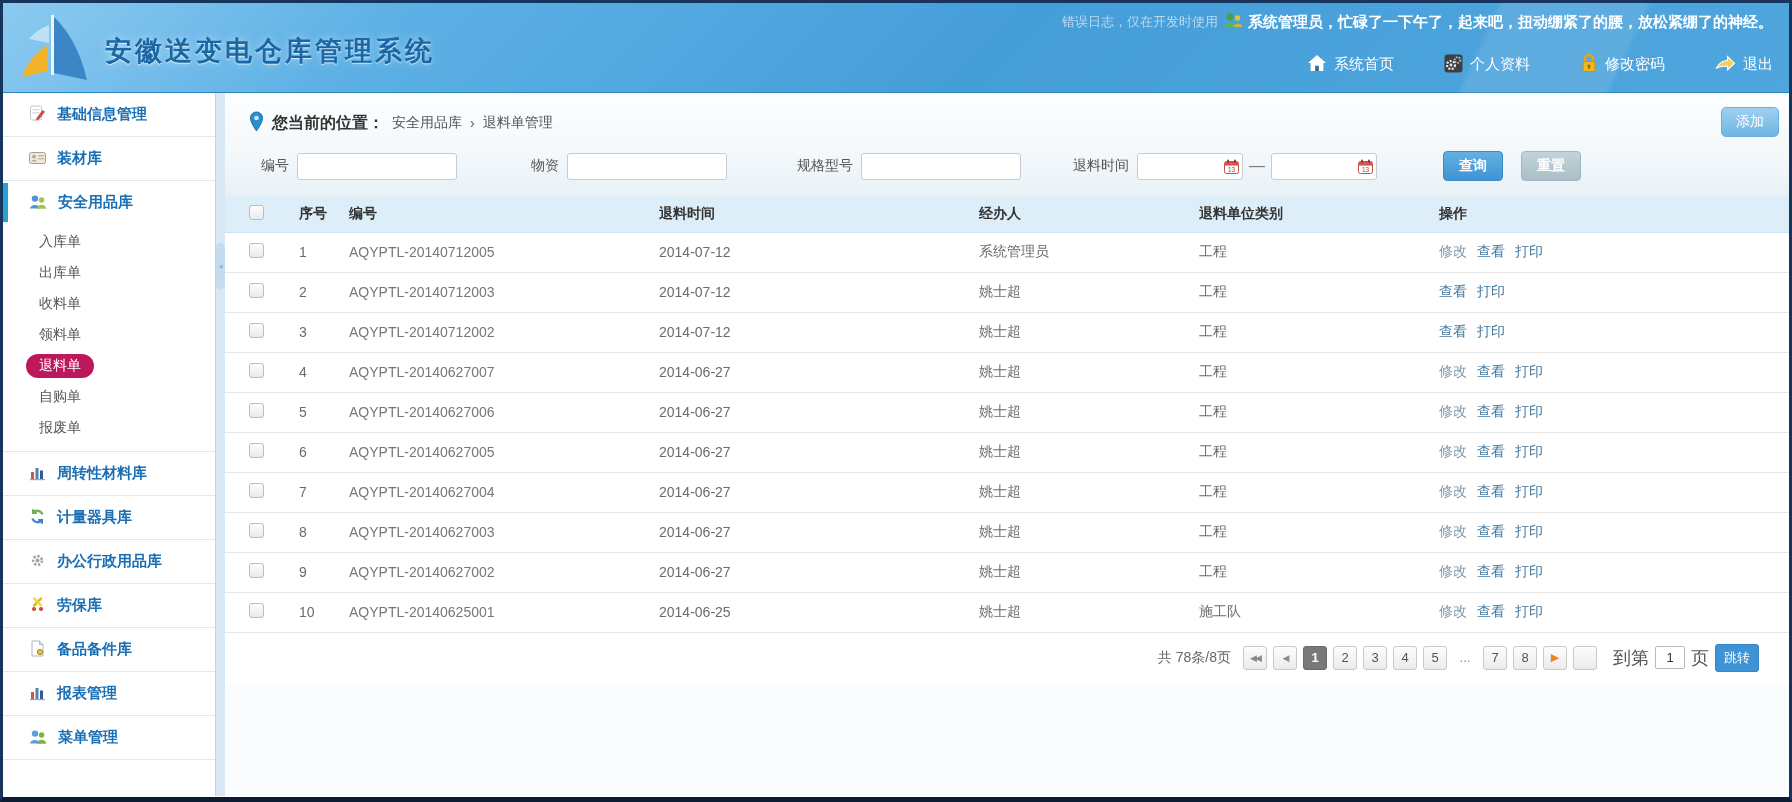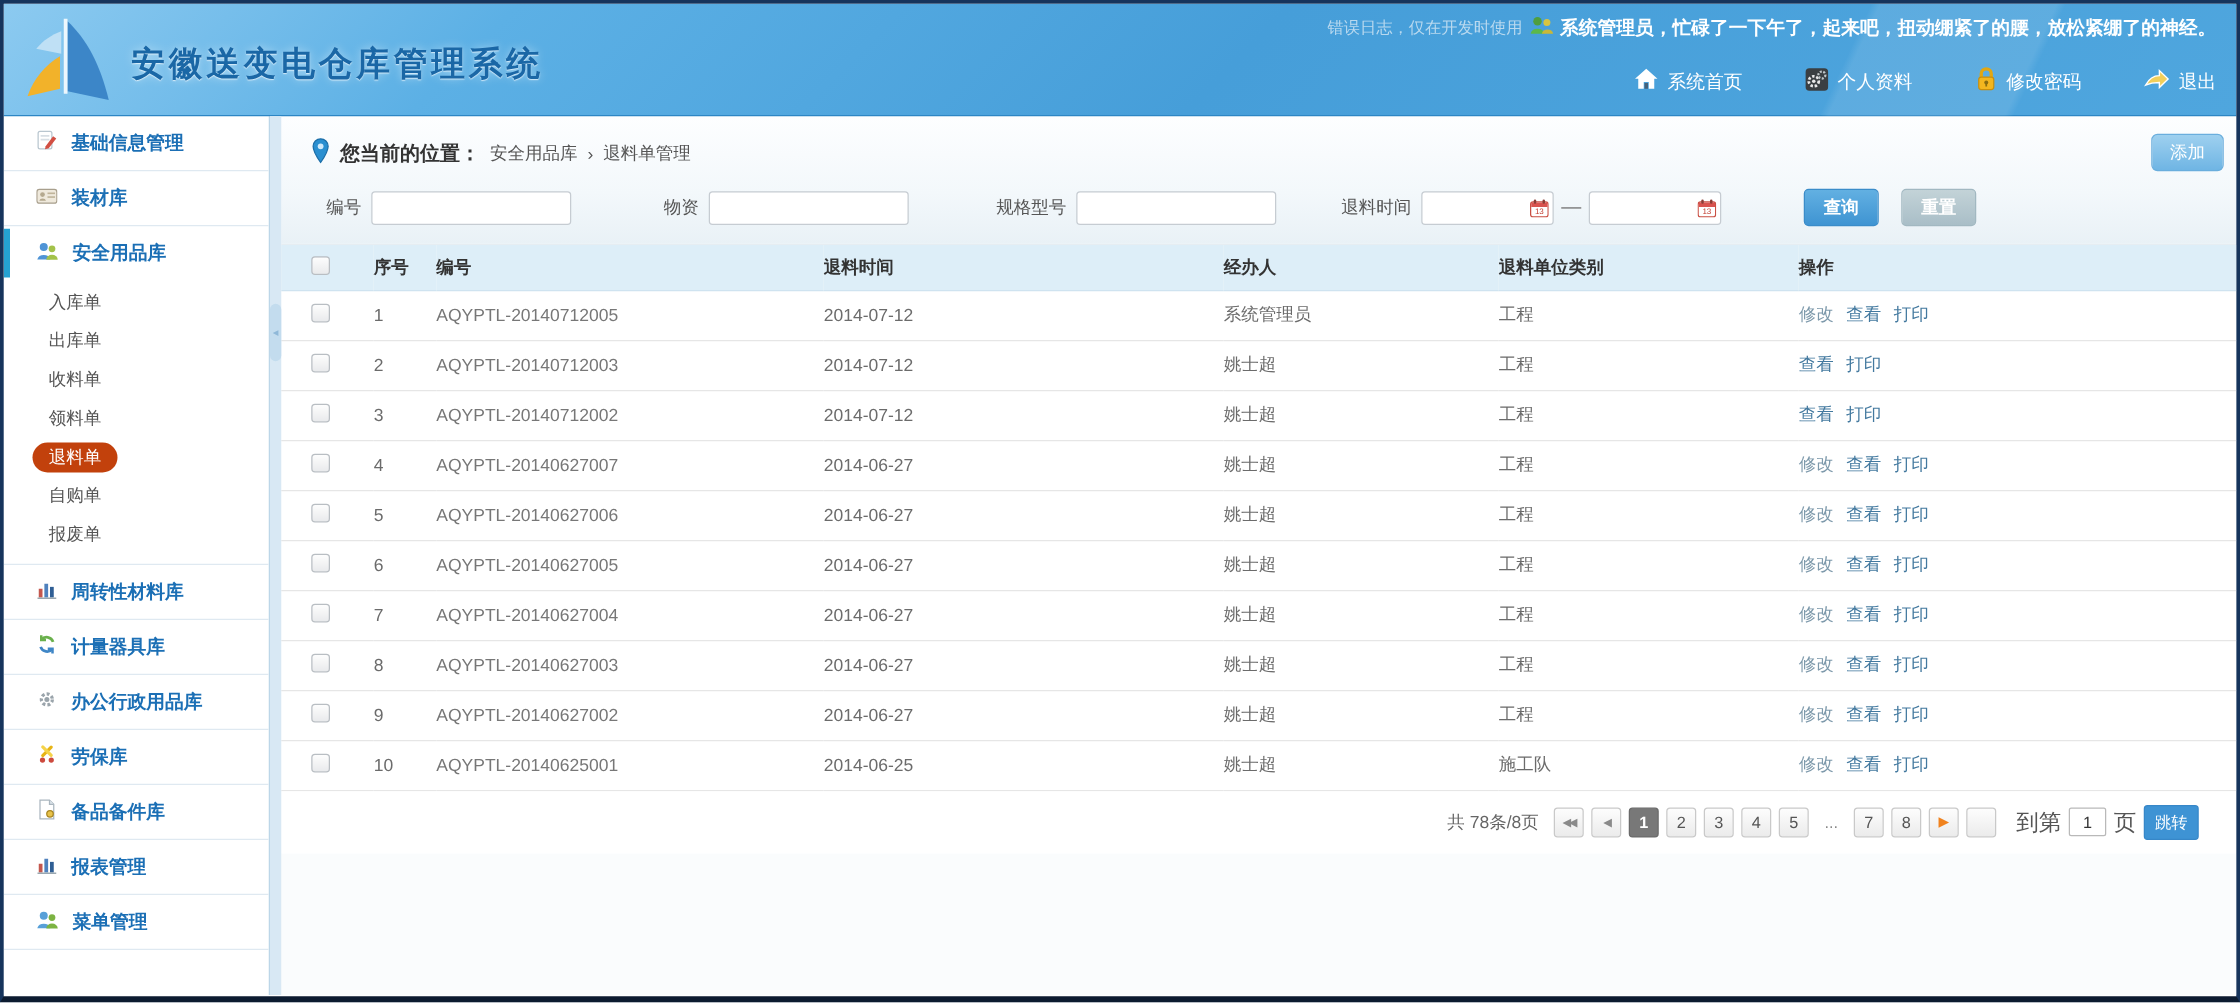--- a/index.html
+++ b/index.html
@@ -34,21 +34,21 @@
 
   
   .side-group { border-top:1px solid #dfe9f1; }
   .side-group:first-child { border-top:none; }
   .side-main { position:relative; display:flex; align-items:center; gap:11px; height:43px; padding-left:26px;
     color:#1b6fb5; font-size:15px; font-weight:bold; cursor:pointer; }
   .side-main .bar { position:absolute; left:0; top:2px; bottom:2px; width:5px; background:#25a2d2; }
   .side-sub { padding:2px 0 8px 0; }
   .side-sub-item { height:31px; display:flex; align-items:center; padding-left:36px;
     color:#555; font-size:14px; cursor:pointer; }
-  .side-sub-item .pill { background:#c2410c; color:#fff; border-radius:13px; padding:3px 13px; margin-left:-13px; }
+  .side-sub-item .pill { background:#be185d; color:#fff; border-radius:13px; padding:3px 13px; margin-left:-13px; }
   .side-end { border-top:1px solid #dfe9f1; height:30px; }
 
   
   .content { flex:1; background:#fbfcfd; display:flex; flex-direction:column; }
   .head-band { background:linear-gradient(180deg,#fdfeff 0%,#f3f8fb 60%,#e9f1f6 100%);
     border-bottom:1px solid #e6edf2; padding:14px 0 14px 0; }
   .crumb-row { position:relative; display:flex; align-items:center; gap:8px; padding-left:24px; height:32px; }
   .crumb-label { font-size:16px; font-weight:bold; color:#333; }
   .crumb-path, .crumb-sep { font-size:14px; color:#555; }
   .btn-add { position:absolute; right:10px; top:0px; padding:5px 14px; font-size:14px; color:#fff;

